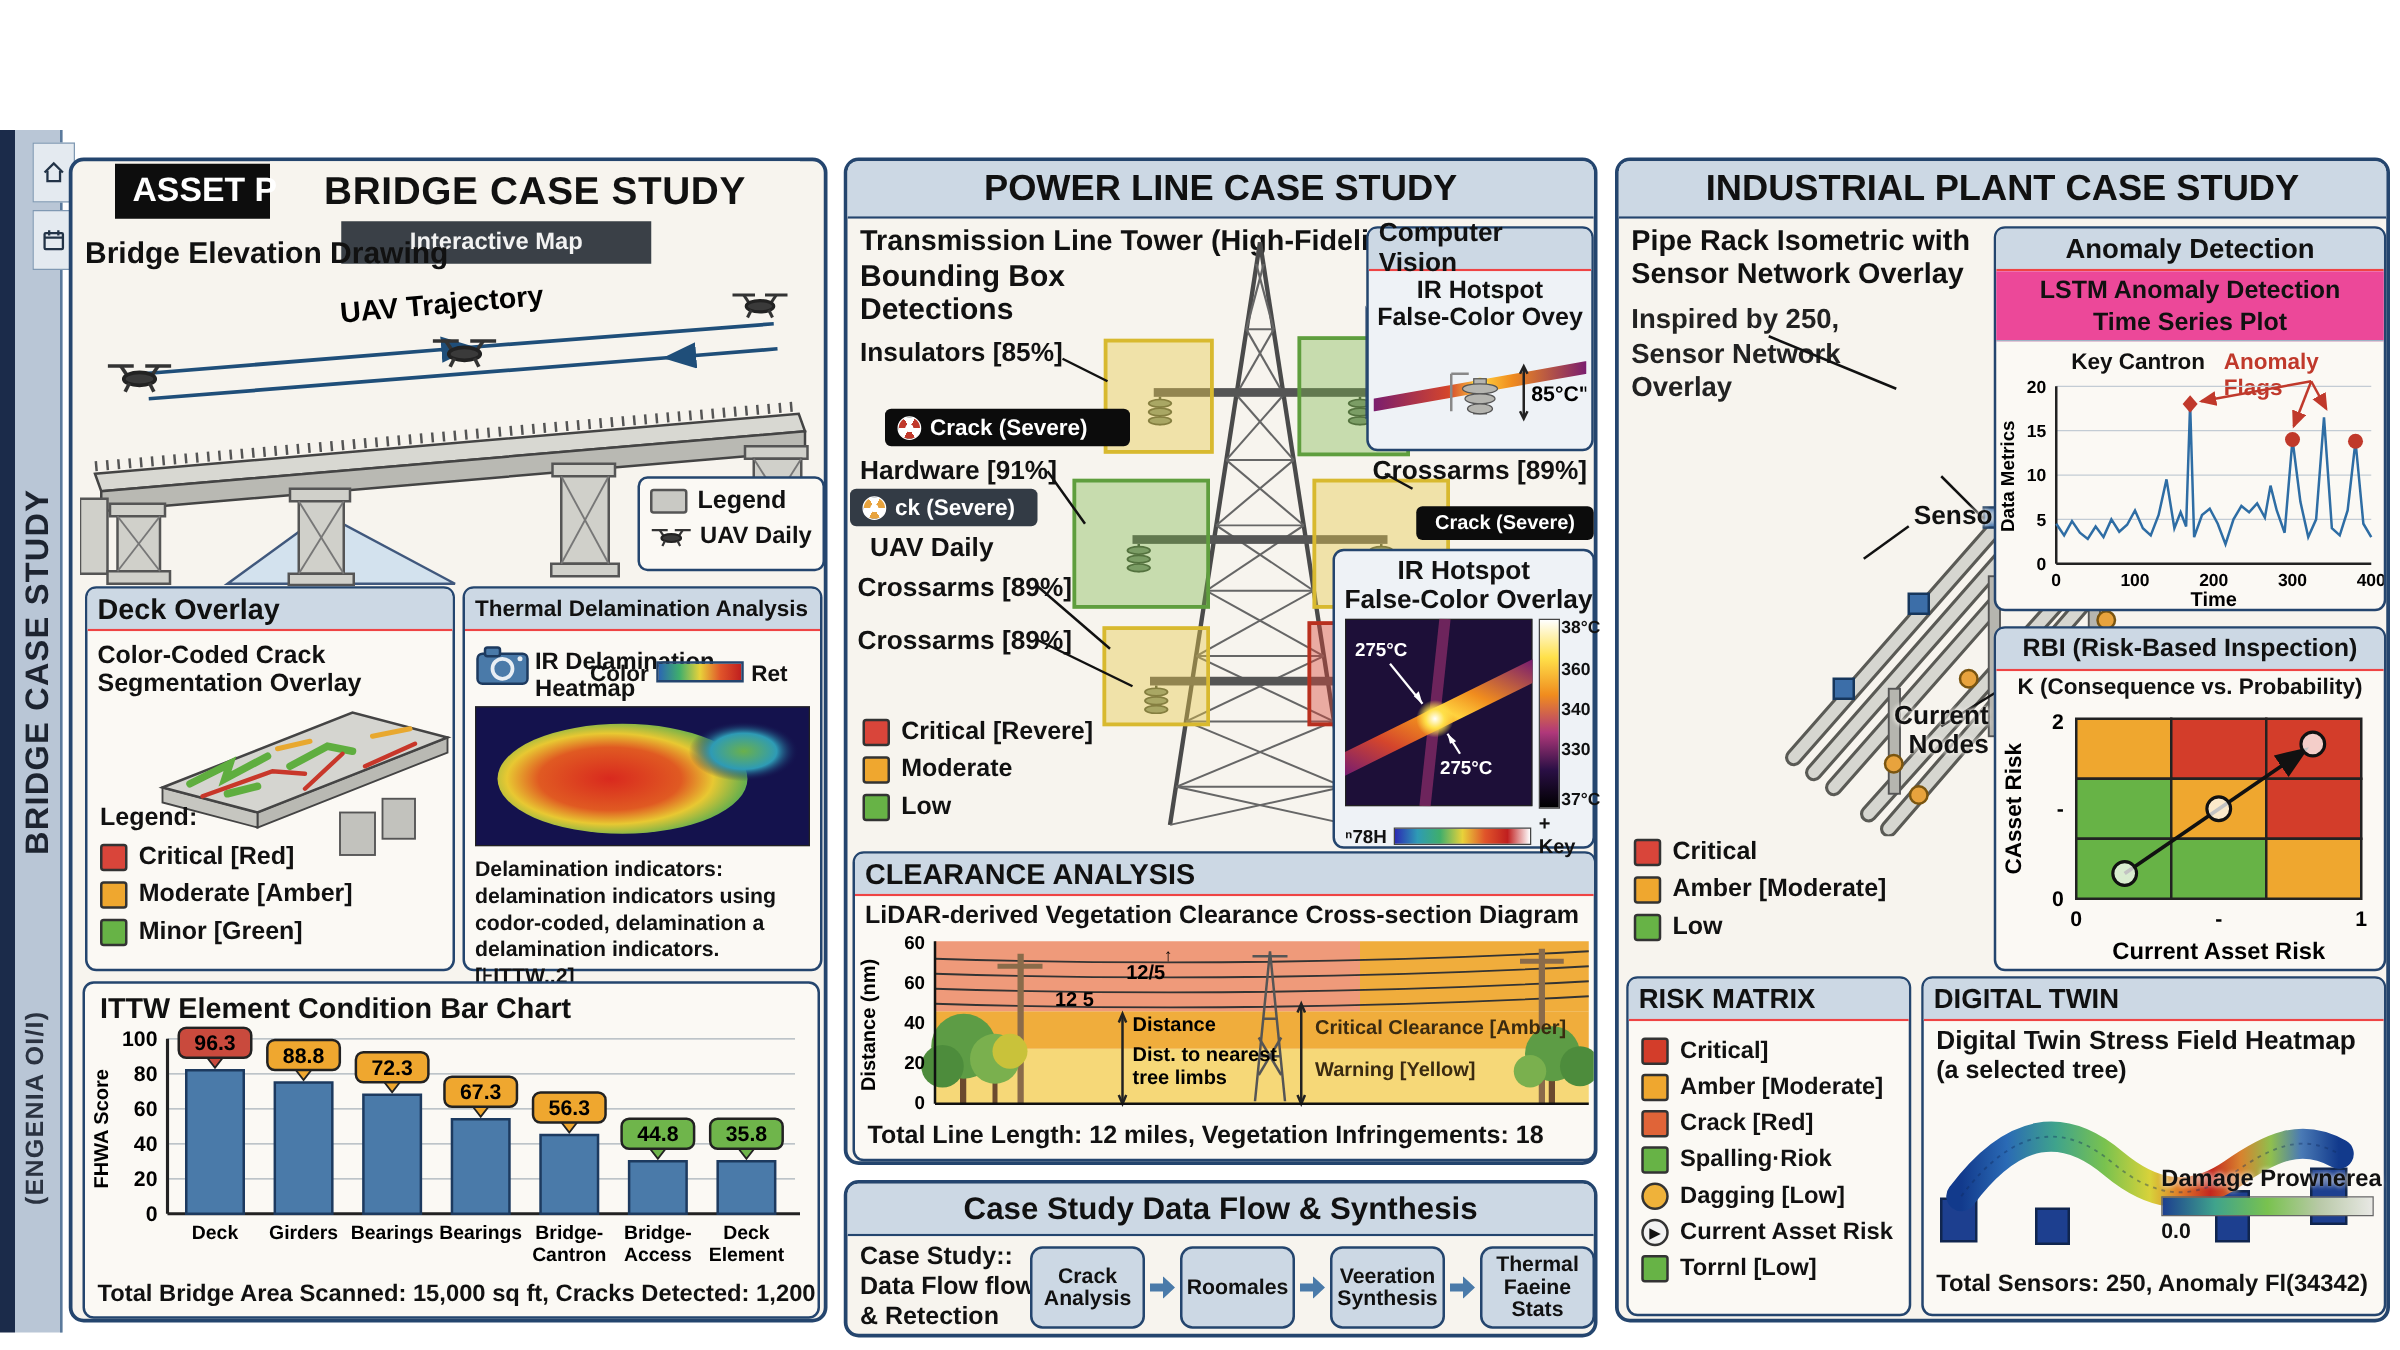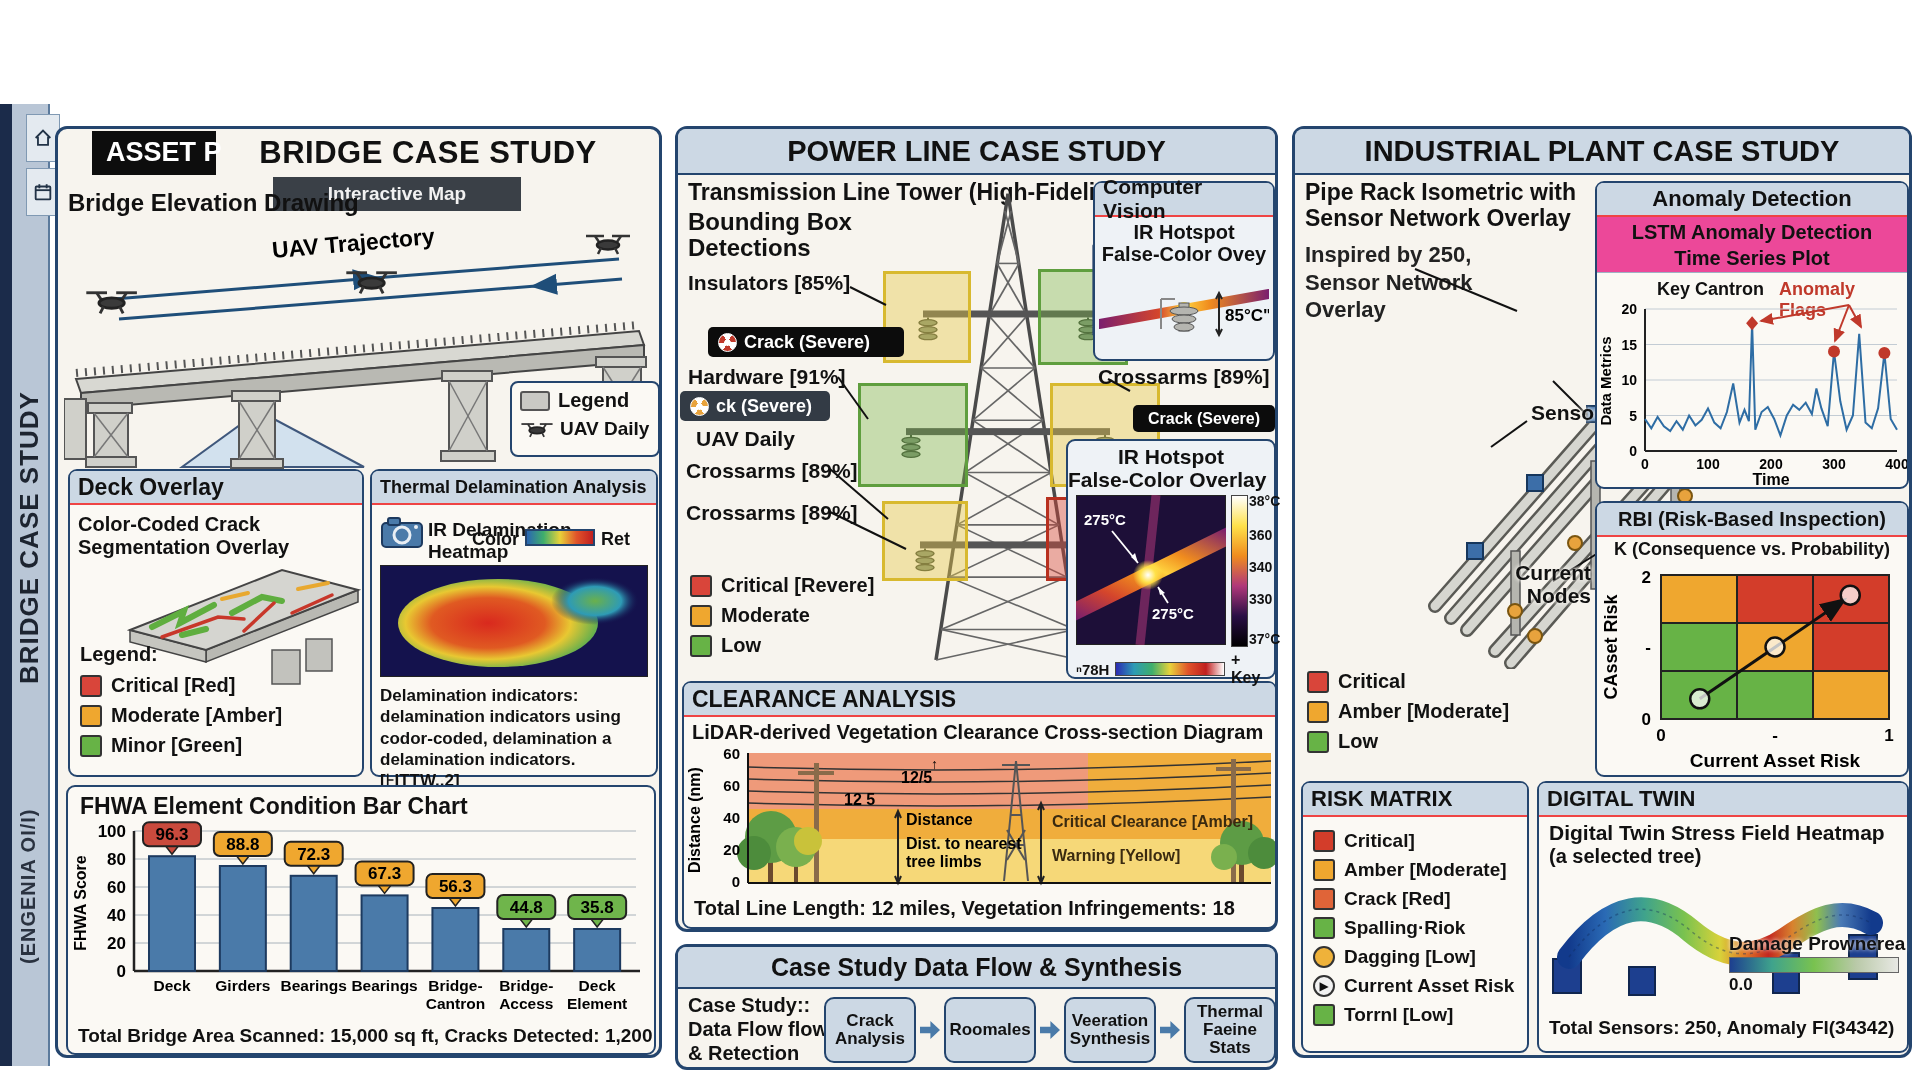--- a/index.html
+++ b/index.html
@@ -217,21 +217,21 @@
       </svg>
       <div class="abs" style="left:8px;top:214px;font-weight:bold;font-size:17px;line-height:1.25">
           <div>Delamination indicators:</div>
           <div>delamination indicators using</div>
           <div>codor-coded, delamination a</div>
           <div>delamination indicators. [⊦ITTW..2]</div>
         </div>
     </div>
 
     <div class="sub" style="left:8px;top:656px;width:590px;height:270px;background:#fbf9f4">
-      <div class="abs" style="left:12px;top:6px;font-weight:bold;font-size:23px">FHWA Element Condition Bar Chart</div>
+      <div class="abs" style="left:12px;top:6px;font-weight:bold;font-size:23px">ITTW Element Condition Bar Chart</div>
       <svg class="abs" id="fhwa-svg" style="left:2px;top:34px" width="584" height="200" viewBox="0 0 584 200">
           <line x1="64" y1="150" x2="566" y2="150" stroke="#a8b2ba" stroke-width="1"></line>
           <text x="56" y="156" text-anchor="end" font-size="17" font-weight="bold">0</text>
           <line x1="64" y1="122" x2="566" y2="122" stroke="#a8b2ba" stroke-width="1"></line>
           <text x="56" y="128" text-anchor="end" font-size="17" font-weight="bold">20</text>
           <line x1="64" y1="94" x2="566" y2="94" stroke="#a8b2ba" stroke-width="1"></line>
           <text x="56" y="100" text-anchor="end" font-size="17" font-weight="bold">40</text>
           <line x1="64" y1="66" x2="566" y2="66" stroke="#a8b2ba" stroke-width="1"></line>
           <text x="56" y="72" text-anchor="end" font-size="17" font-weight="bold">60</text>
           <line x1="64" y1="38" x2="566" y2="38" stroke="#a8b2ba" stroke-width="1"></line>
@@ -452,21 +452,21 @@
         <text x="126" y="52" font-size="17" font-weight="bold">85°C"</text>
       </svg>
     </div>
 
     <div class="pill" style="left:455px;top:276px;width:142px;font-size:16px;height:27px;justify-content:center">
       <span>Crack (Severe)</span>
     </div>
 
     <div class="sub" style="left:388px;top:310px;width:210px;height:240px;background:#eef2f6;z-index:3">
       <div class="abs" style="left:0;right:0;top:4px;text-align:center;font-weight:bold;font-size:21px">IR Hotspot</div>
-      <div class="abs" style="left:0;right:0;top:27px;text-align:left;font-weight:bold;font-size:21px">False-Color Overlay</div>
+      <div class="abs" style="left:0;right:0;top:27px;text-align:right;font-weight:bold;font-size:21px">False-Color Overlay</div>
       <svg class="abs" style="left:8px;top:54px" width="150" height="150" viewBox="0 0 150 150">
         <defs>
           <linearGradient id="irg" x1="0" y1="1" x2="1" y2="0">
             <stop offset="0" stop-color="#7a1e6e"></stop>
               <stop offset="0.25" stop-color="#d4452c"></stop>
               <stop offset="0.45" stop-color="#f08c1e"></stop>
               <stop offset="0.55" stop-color="#ffd23e"></stop>
               <stop offset="0.7" stop-color="#f08c1e"></stop>
               <stop offset="1" stop-color="#7a1e6e"></stop>
           </linearGradient>

